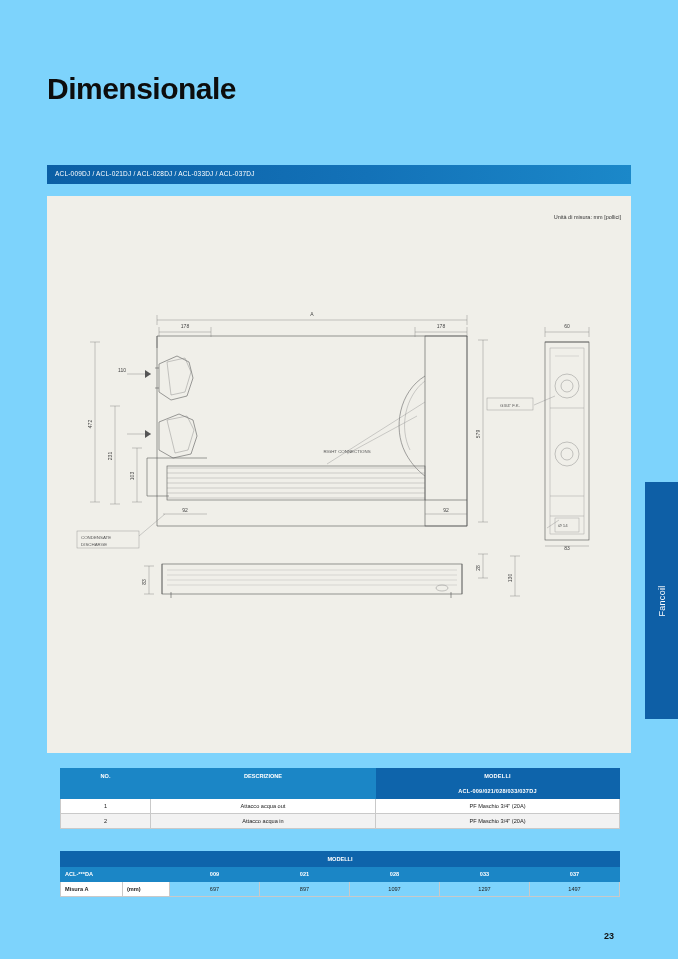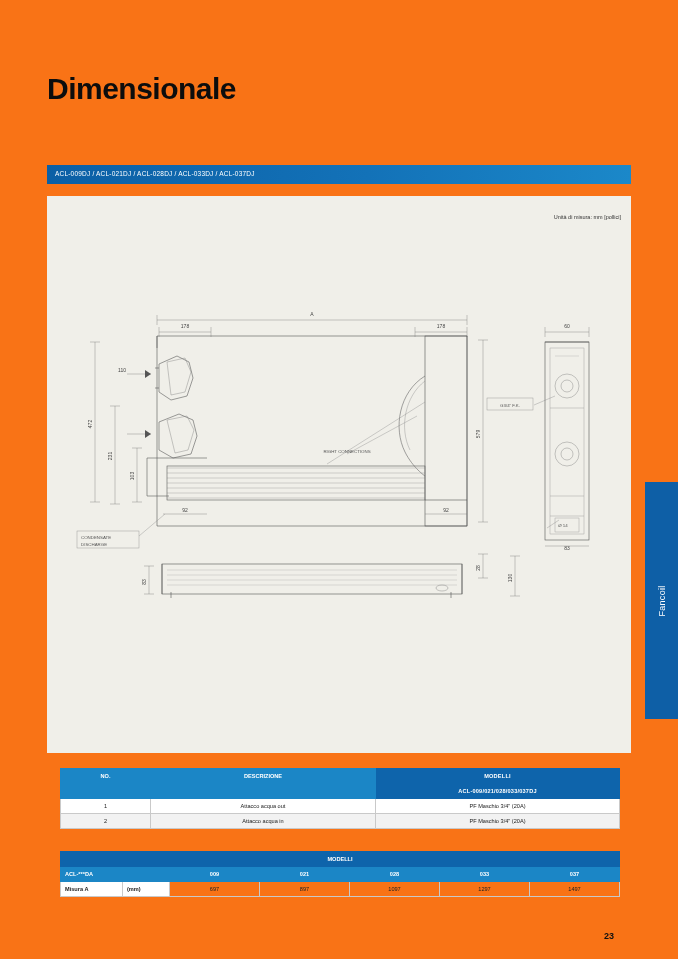--- a/index.html
+++ b/index.html
@@ -11,21 +11,21 @@
     width: 678px;
     height: 959px;
     position: relative;
     font-family: "Liberation Sans", sans-serif;
     color: #1a1a1a;
     overflow: hidden;
   }
   .page {
     position: absolute;
     inset: 0;
-    background: #f97316;
+    background: #7dd3fc;
   }
   
   .page-title {
     position: absolute;
     left: 47px;
     top: 72px;
     font-size: 30px;
     font-weight: bold;
     letter-spacing: -0.5px;
     color: #0d0d0d;

